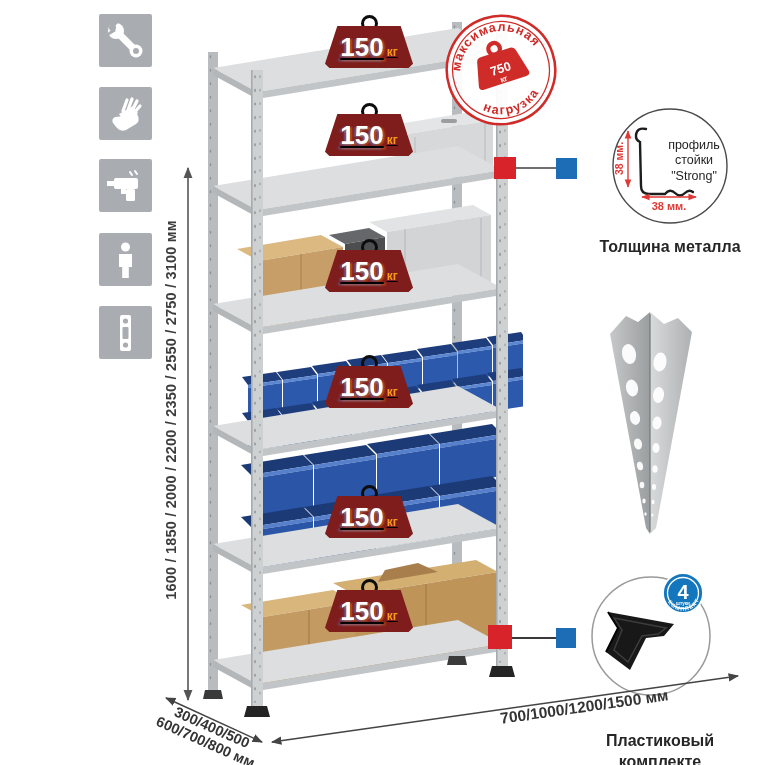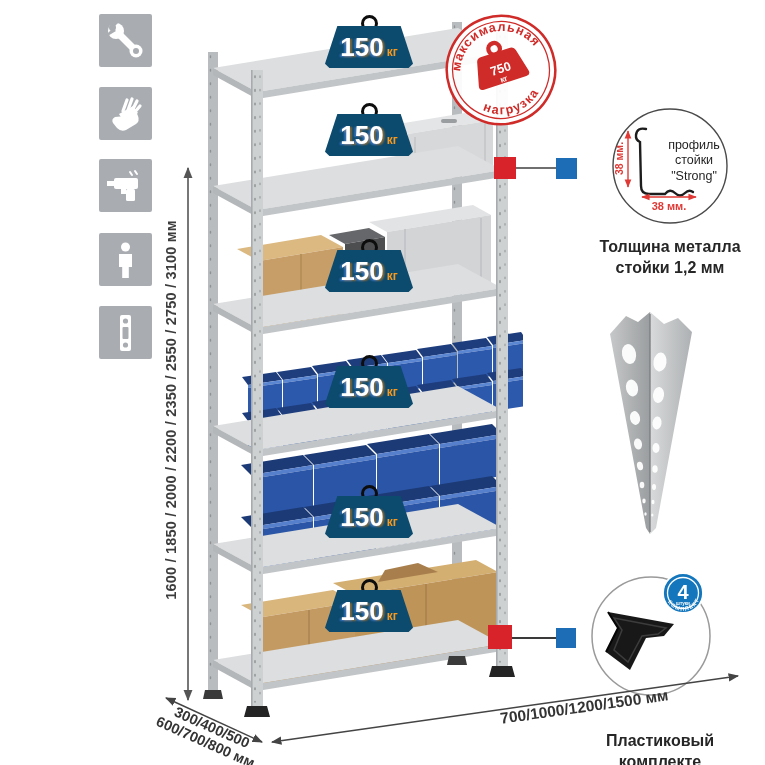--- a/index.html
+++ b/index.html
@@ -7,22 +7,22 @@
          font-family:"Liberation Sans",sans-serif;}
   .abs{position:absolute;}
   
   .side-icon{position:absolute;left:99px;width:53px;height:53px;background:#a9adb2;border-radius:2px;}
   
   #height-label{position:absolute;left:-78px;top:401px;width:500px;height:18px;text-align:center;
     transform:rotate(-90deg);font-size:14.5px;font-weight:600;color:#3c3c3c;letter-spacing:.2px;}
   
   .weight-badge{position:absolute;left:325px;width:88px;z-index:6;}
   .wb-ring{width:11px;height:11px;border:3.5px solid #0d0d0d;border-radius:50%;margin:0 auto;background:transparent;}
-  .wb-body{margin-top:-6px;height:42px;background:#0c4a6e;display:flex;align-items:center;justify-content:center;gap:3px;
-    clip-path:polygon(14% 0,86% 0,100% 90%,95% 100%,5% 100%,0 90%);}
+  .wb-body{margin-top:-6px;height:42px;background:#7f1d1d;display:flex;align-items:center;justify-content:center;gap:3px;
+    clip-path:polygon(14% 0,86% 0,100% 90%,95% 100%,5% 100%,0 90%);text-decoration:underline;}
   .wb-num{font-size:26px;font-weight:800;color:#fff;line-height:1;
     text-shadow:-2px 1px 2px rgba(90,150,255,.55),2px 1px 2px rgba(255,140,0,.5);}
   .wb-unit{font-size:12px;font-weight:700;color:#f8991d;padding-top:9px;line-height:1;}
   
   .sq{position:absolute;z-index:7;}
   .sq-red{background:#d8232a;}
   .sq-blue{background:#1d6db6;}
   .conn-line{position:absolute;height:2px;background:#6f6f6f;z-index:6;}
   
   .caption{position:absolute;text-align:center;font-size:16px;font-weight:700;color:#262626;line-height:1.32;}
@@ -308,21 +308,20 @@
     <line x1="22" y1="28" x2="22" y2="84" stroke="#e03a36" stroke-width="1.4" marker-start="url(#ar)" marker-end="url(#ar)"></line>
     <text transform="translate(17,72) rotate(-90)" font-size="10.5" font-weight="bold" fill="#e03a36">38 мм.</text>
     <line x1="36" y1="94" x2="90" y2="94" stroke="#e03a36" stroke-width="1.4" marker-start="url(#ar)" marker-end="url(#ar)"></line>
     <text x="63" y="107" text-anchor="middle" font-size="11" font-weight="bold" fill="#e03a36">38 мм.</text>
     <text x="88" y="46" text-anchor="middle" font-size="12.5" fill="#1f1f1f">профиль</text>
     <text x="88" y="61" text-anchor="middle" font-size="12.5" fill="#1f1f1f">стойки</text>
     <text x="88" y="77" text-anchor="middle" font-size="12.5" fill="#1f1f1f">"Strong"</text>
   </svg>
   <div class="caption" style="left:590px;top:236px;width:160px">
     <div>Толщина металла</div>
-    <div>стойки 1,2 мм</div>
   </div>
 
   <svg class="abs" style="left:598px;top:302px" width="105" height="235" viewBox="0 0 105 235">
     <defs>
       <linearGradient id="pg1" x1="0" y1="0" x2="1" y2="0">
         <stop offset="0" stop-color="#c6c8c9"></stop>
           <stop offset="1" stop-color="#9b9ea0"></stop>
       </linearGradient>
       <linearGradient id="pg2" x1="0" y1="0" x2="1" y2="0">
         <stop offset="0" stop-color="#d8dadb"></stop>

